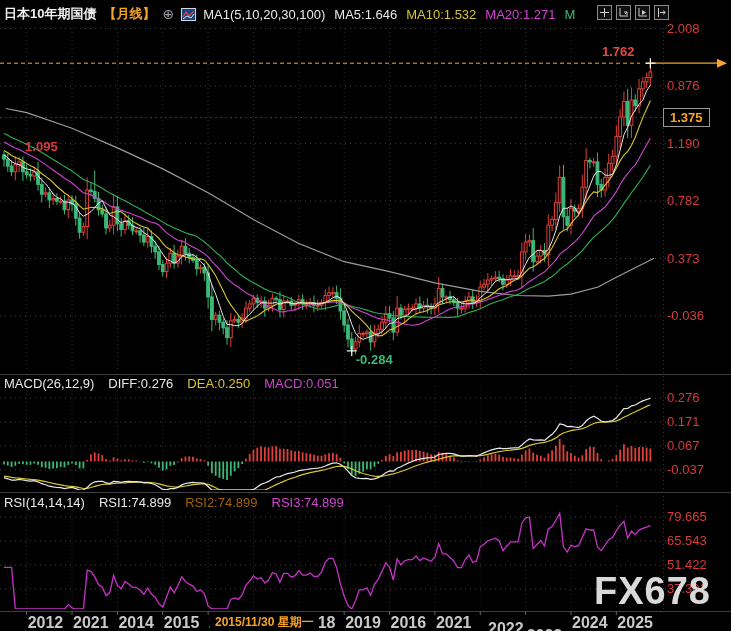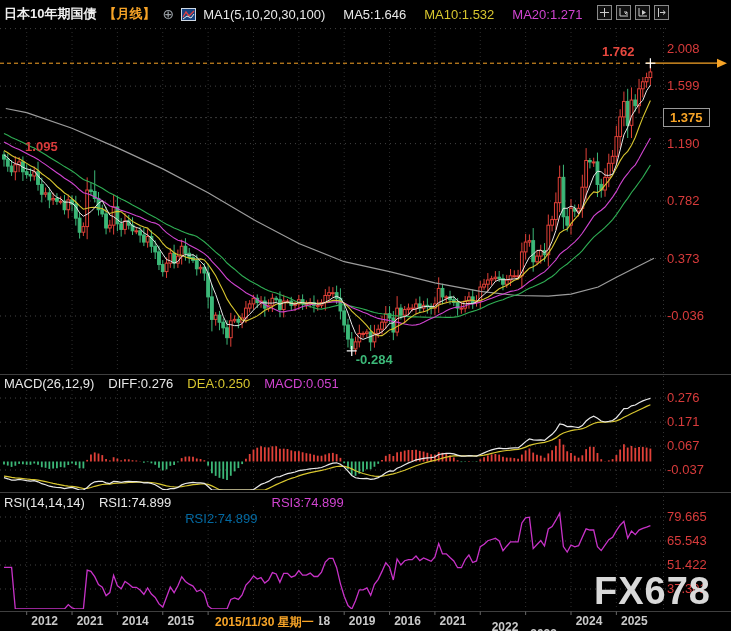--- a/index.html
+++ b/index.html
@@ -10,21 +10,21 @@
   #titlebar{left:4px;top:5px;height:18px;display:flex;align-items:center;gap:7px;
             font-size:13px;white-space:nowrap;z-index:5;}
   .ttl{color:#f0f0f0;font-weight:bold;}
   .period{color:#f7a427;font-weight:bold;}
   .iconbtn{display:inline-flex;align-items:center;justify-content:center;cursor:pointer;}
   #tools{position:absolute;left:597px;top:5px;display:flex;gap:4px;z-index:6;}
   .toolbox{width:13px;height:13px;border:1px solid #8a8a8a;background:#101010;
            display:flex;align-items:center;justify-content:center;}
   .hdr{left:4px;display:flex;gap:14px;font-size:13px;white-space:nowrap;z-index:5;justify-content:center;}
   .axlab{position:absolute;left:667px;font-size:13px;color:#d83b3b;z-index:4;}
-  .yearlab{position:absolute;top:614px;width:34px;text-align:center;font-size:12px;
+  .yearlab{position:absolute;top:614px;width:34px;text-align:center;font-size:16px;
            font-weight:bold;color:#c9c9c9;z-index:3;}
   #datetag{top:612px;background:#000;color:#f7a427;font-size:12px;font-weight:bold;
            padding:2px 5px;z-index:7;}
   #pricetag{left:663px;background:#000;border:1px solid #9a9a9a;color:#f7a427;
             font-size:13px;font-weight:bold;padding:1px 6px;z-index:7;}
   .anno{position:absolute;font-size:13px;font-weight:bold;z-index:4;}
   #wm{left:594px;top:570px;font-size:38px;font-weight:bold;color:#d9d9d9;
       letter-spacing:1px;z-index:8;}
 </style>
 </head>
@@ -665,21 +665,21 @@
     <span class="ttl">日本10年期国债</span>
     <span class="period">【月线】</span>
     <span class="iconbtn" style="color:#9aa0a6;font-size:14px;">⊕</span>
     <span class="iconbtn">
       <svg width="15" height="13">
           <rect x="0.5" y="0.5" width="14" height="12" fill="#16427f" stroke="#cfd8e3"></rect>
       <polyline points="2,9 5,4 8,8 13,3" fill="none" stroke="#e14040" stroke-width="1.3"></polyline>
       <polyline points="2,11 6,8 10,10 13,6" fill="none" stroke="#e8e8e8" stroke-width="1"></polyline>
         </svg>
     </span>
-    <span id="legend" style="display:flex;gap:18px;">
+    <span id="legend" style="display:flex;gap:9px;">
         <span style="color: rgb(232, 232, 232);">MA1(5,10,20,30,100)</span>
         <span style="color: rgb(232, 232, 232);">MA5:1.646</span>
         <span style="color: rgb(216, 198, 47);">MA10:1.532</span>
         <span style="color: rgb(208, 68, 208);">MA20:1.271</span>
         <span style="color: rgb(60, 184, 120);">M</span>
       </span>
   </div>
 
   <div id="tools">
       <div class="toolbox">
@@ -707,34 +707,34 @@
 
   <div id="macdHeader" class="abs hdr" style="top:376px;">
       <span style="color: rgb(232, 232, 232);">MACD(26,12,9)</span>
       <span style="color: rgb(232, 232, 232);">DIFF:0.276</span>
       <span style="color: rgb(216, 198, 47);">DEA:0.250</span>
       <span style="color: rgb(208, 68, 208);">MACD:0.051</span>
     </div>
   <div id="rsiHeader" class="abs hdr" style="top:495px;">
       <span style="color: rgb(232, 232, 232);">RSI(14,14,14)</span>
       <span style="color: rgb(232, 232, 232);">RSI1:74.899</span>
-      <span style="color: #0369a1; margin-top: 16px;">RSI2:74.899</span>
+      <span style="color: #a16207;">RSI2:74.899</span>
       <span style="color: rgb(208, 68, 208);">RSI3:74.899</span>
     </div>
 
   <div class="anno" id="lab-early-high" style="color: rgb(216, 59, 59); left: 25.12px; top: 139px;">1.095</div>
   <div class="anno" id="lab-low" style="color: rgb(60, 184, 120); left: 355.76px; top: 352px;">-0.284</div>
   <div class="anno" id="lab-high" style="color: rgb(232, 72, 63); left: 602px; top: 44.212px;">1.762</div>
 
   <div id="pricetag" class="abs" style="top: 107.624px;">1.375</div>
   <div id="datetag" class="abs" style="left: 210px;">2015/11/30 星期一</div>
 
   <div id="wm" class="abs">FX678</div>
-<div class="axlab" style="top: 20.6244px; margin-top: 20px;">2.008</div>
-    <div class="axlab" style="top: 78.1298px;">1.599</div>
+<div class="axlab" style="top: 20.6244px;">2.008</div>
+    <div class="axlab" style="top: 78.1298px;">0.876</div>
     <div class="axlab" style="top: 135.635px;">1.190</div>
     <div class="axlab" style="top: 193px;">0.782</div>
     <div class="axlab" style="top: 250.505px;">0.373</div>
     <div class="axlab" style="top: 308.011px;">-0.036</div>
     <div class="axlab" style="top: 390.041px;">0.276</div>
     <div class="axlab" style="top: 414.181px;">0.171</div>
     <div class="axlab" style="top: 438.09px;">0.067</div>
     <div class="axlab" style="top: 462px;">-0.037</div>
     <div class="axlab" style="top: 509.002px;">79.665</div>
     <div class="axlab" style="top: 533.003px;">65.543</div>

